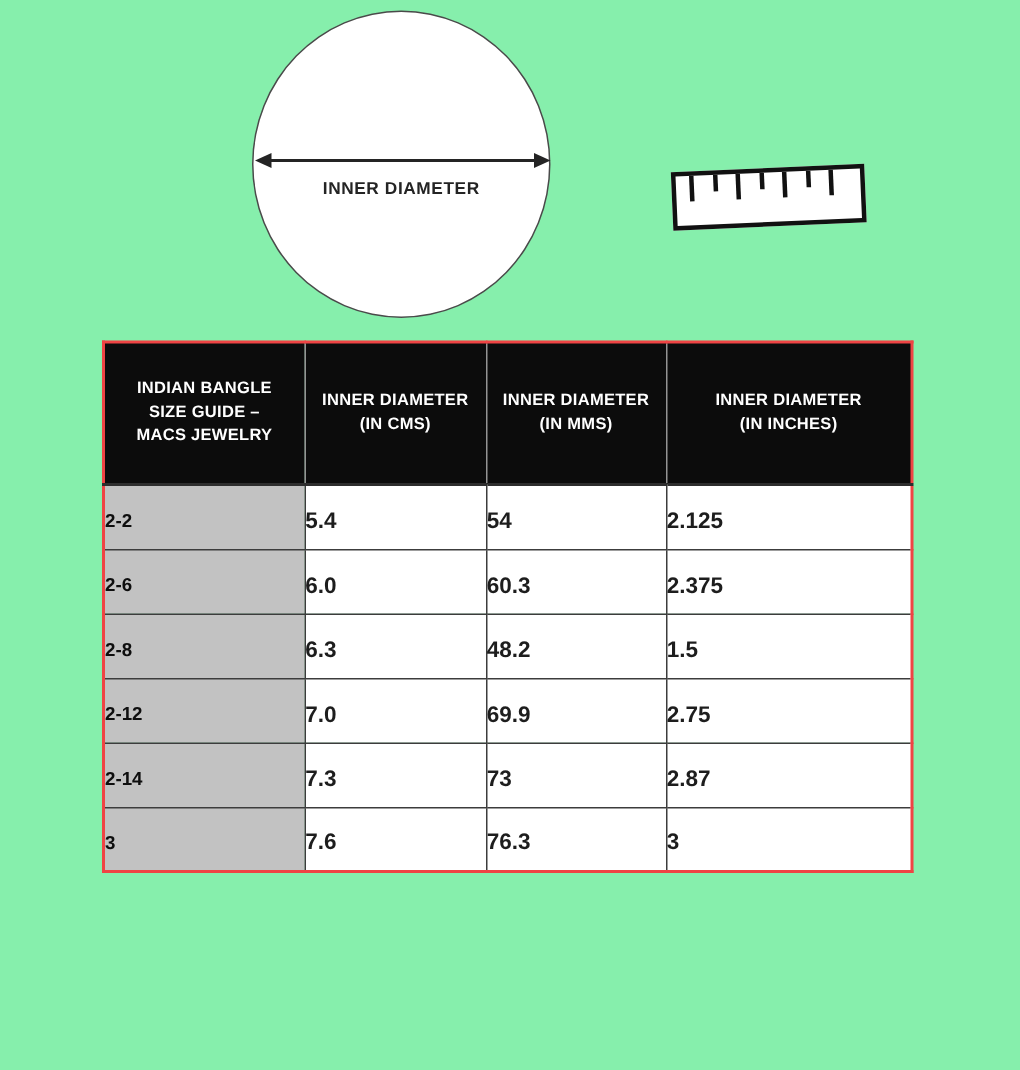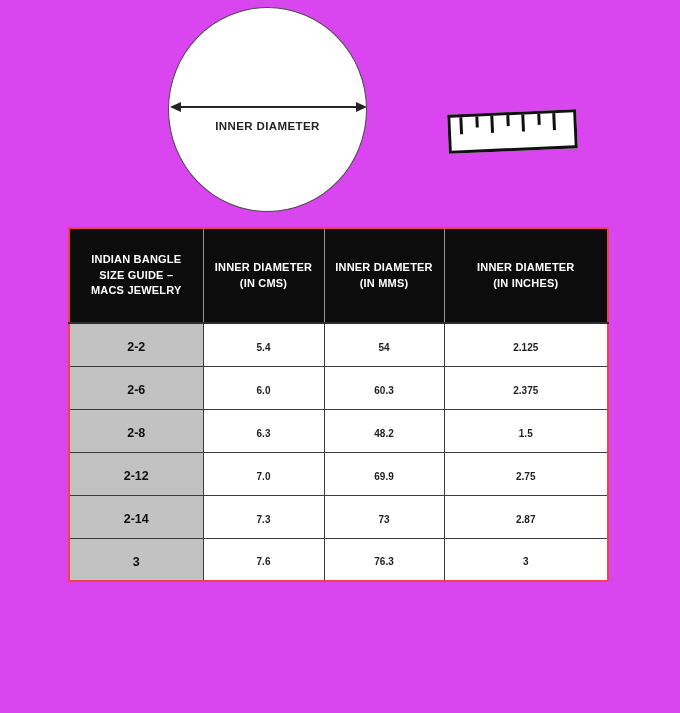--- a/index.html
+++ b/index.html
@@ -4,21 +4,21 @@
 <style>
   * { margin: 0; padding: 0; box-sizing: border-box; }
   html, body { background: #ffffff; }
   body {
     font-family: "Liberation Sans", "DejaVu Sans", sans-serif;
     width: 680px; height: 713px;
     position: relative;
     overflow: hidden;
     color: #1d1d1d;
   }
-  .canvas { position: absolute; inset: 0; background: #d946ef; padding-left: 18px; }
+  .canvas { position: absolute; inset: 0; background: #86efac; padding-left: 18px; }
 
   
   .bangle-circle {
     position: absolute;
     left: 168px; top: 7px;
     width: 199px; height: 205px;
     border: 1.5px solid #4a4a4a;
     border-radius: 50%;
     background: #ffffff;
   }
@@ -96,34 +96,34 @@
     text-align: center;
     vertical-align: middle;
     letter-spacing: 0.2px;
     border-left: 1.5px solid #949494;
     border-bottom: 2px solid #2e2e2e;
   }
   .size-chart th:first-child { border-left: none; }
   .size-chart td {
     border: 1.5px solid #3c3c3c;
     height: 43px;
-    text-align: center;
+    text-align: left;
     vertical-align: middle;
     padding-top: 7px;
     padding-bottom: 2px;
   }
   .size-chart td.size-cell {
     background: #c2c2c2;
     font-weight: bold;
     font-size: 12.5px;
     color: #0e0e0e;
   }
   .size-chart td.value-cell {
     background: #ffffff;
-    font-size: 10px;
+    font-size: 15px;
     font-weight: 600;
     color: #1d1d1d;
     margin-left: 18px;
   }
 </style>
 </head>
 <body>
 
 <div class="canvas">
 

